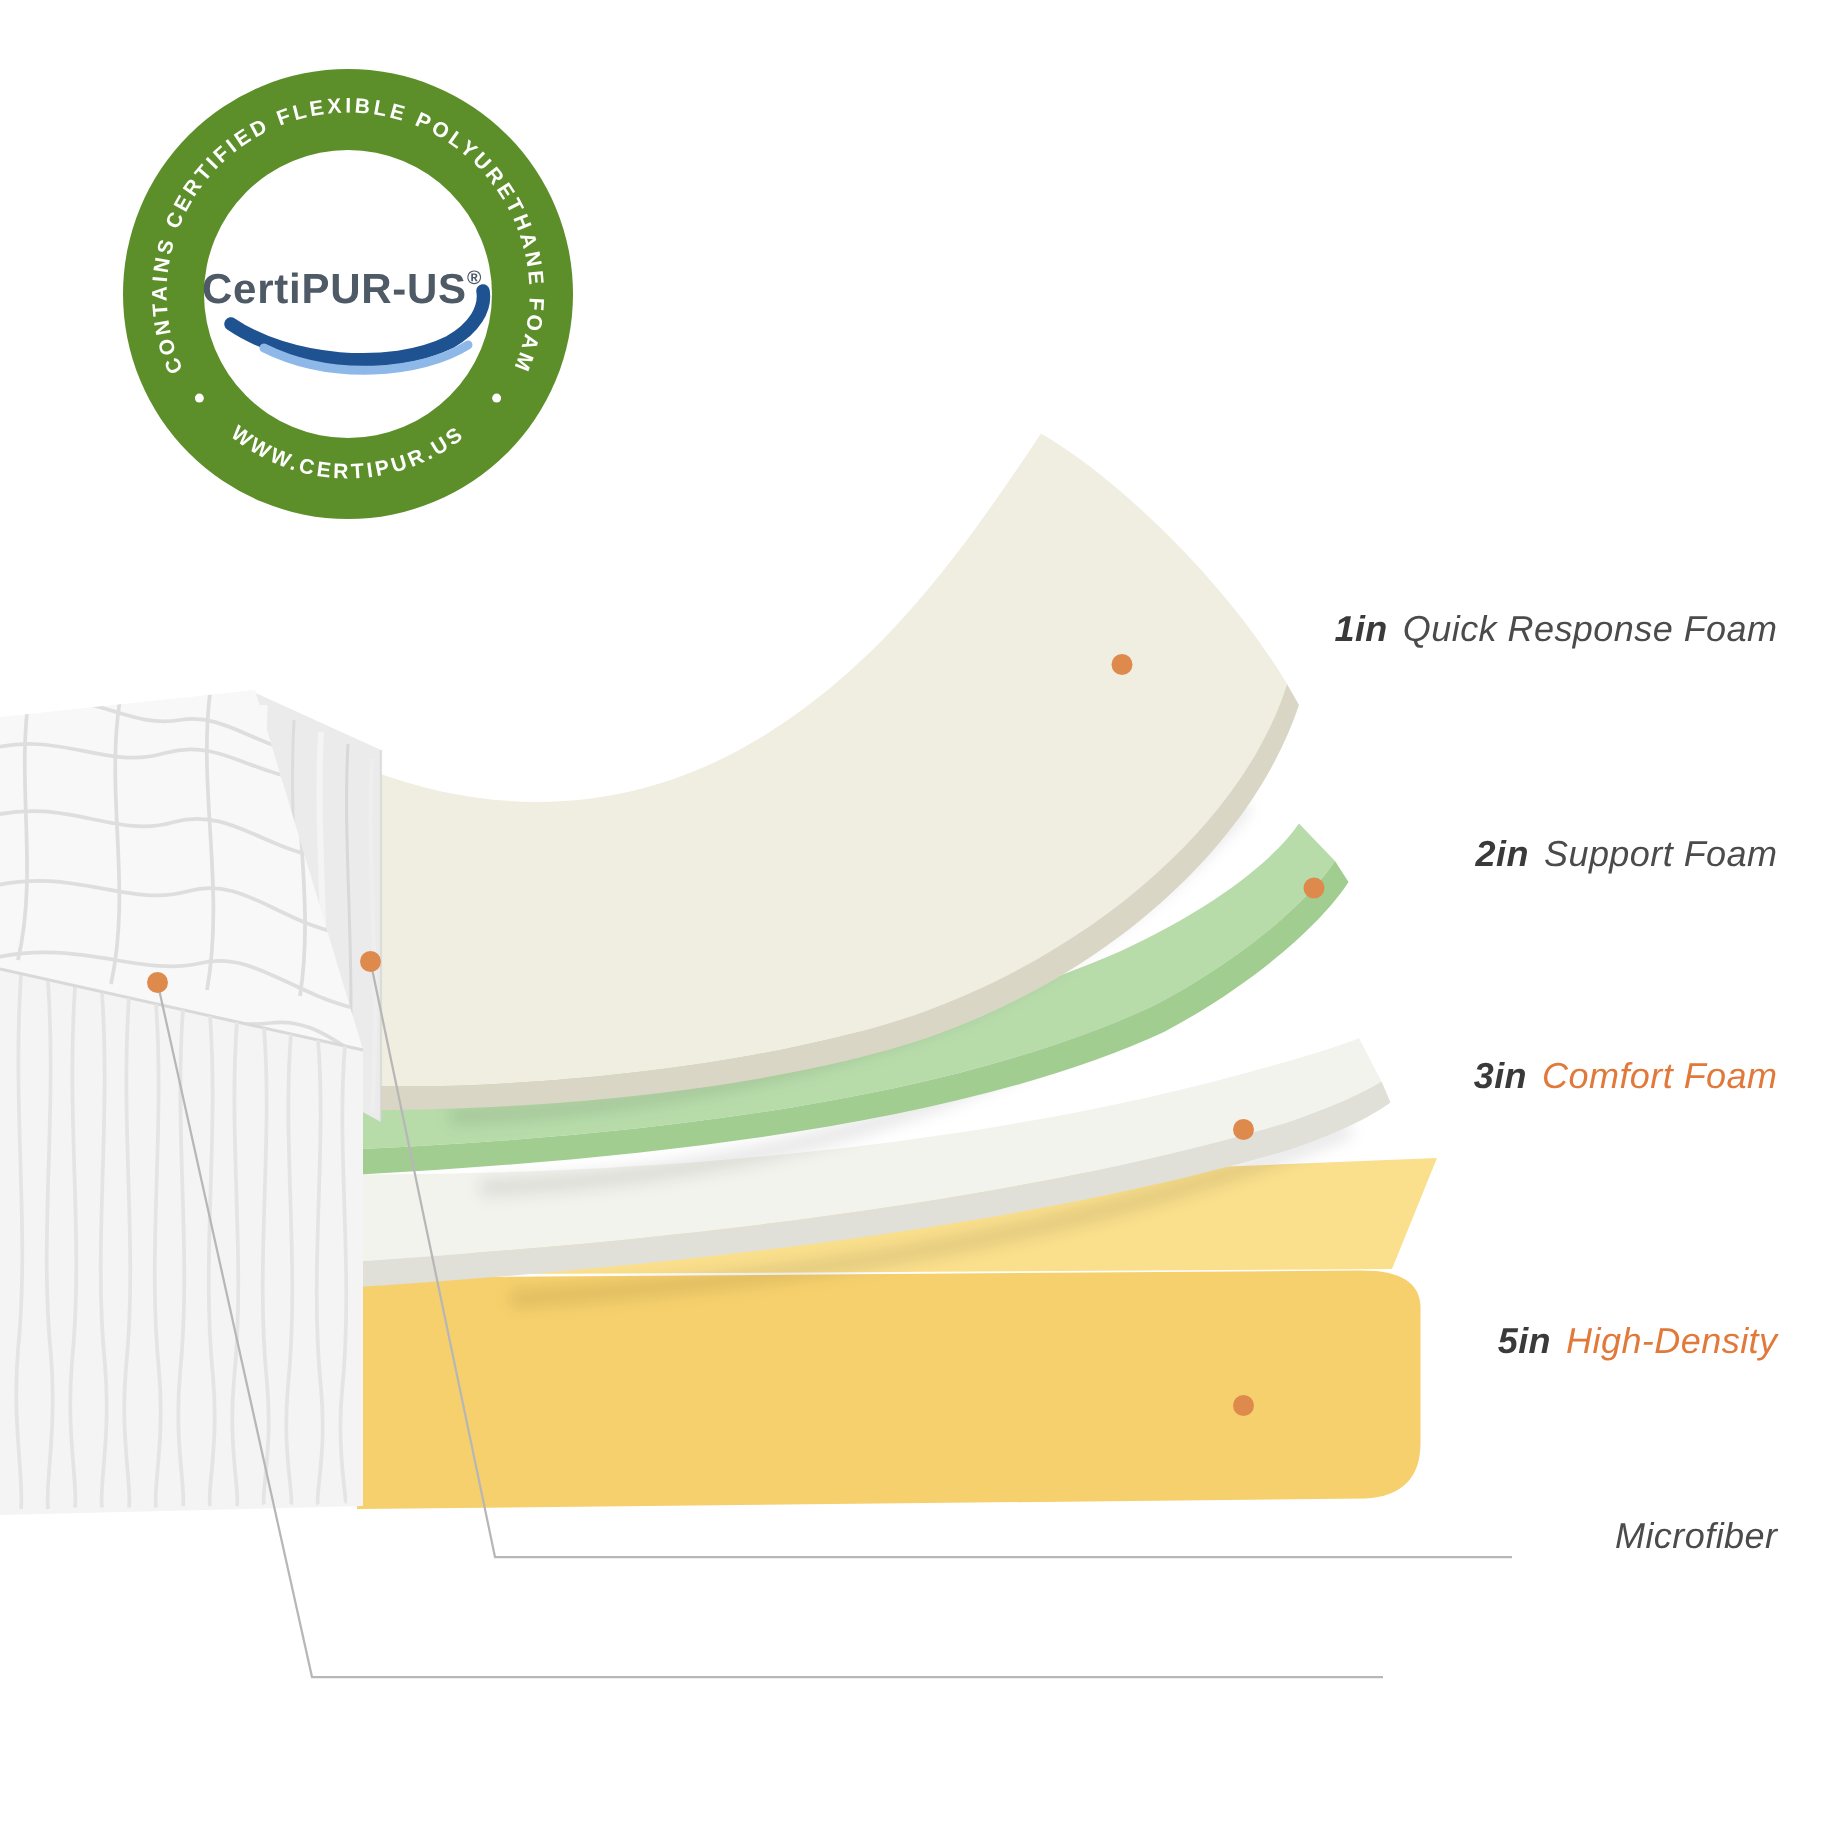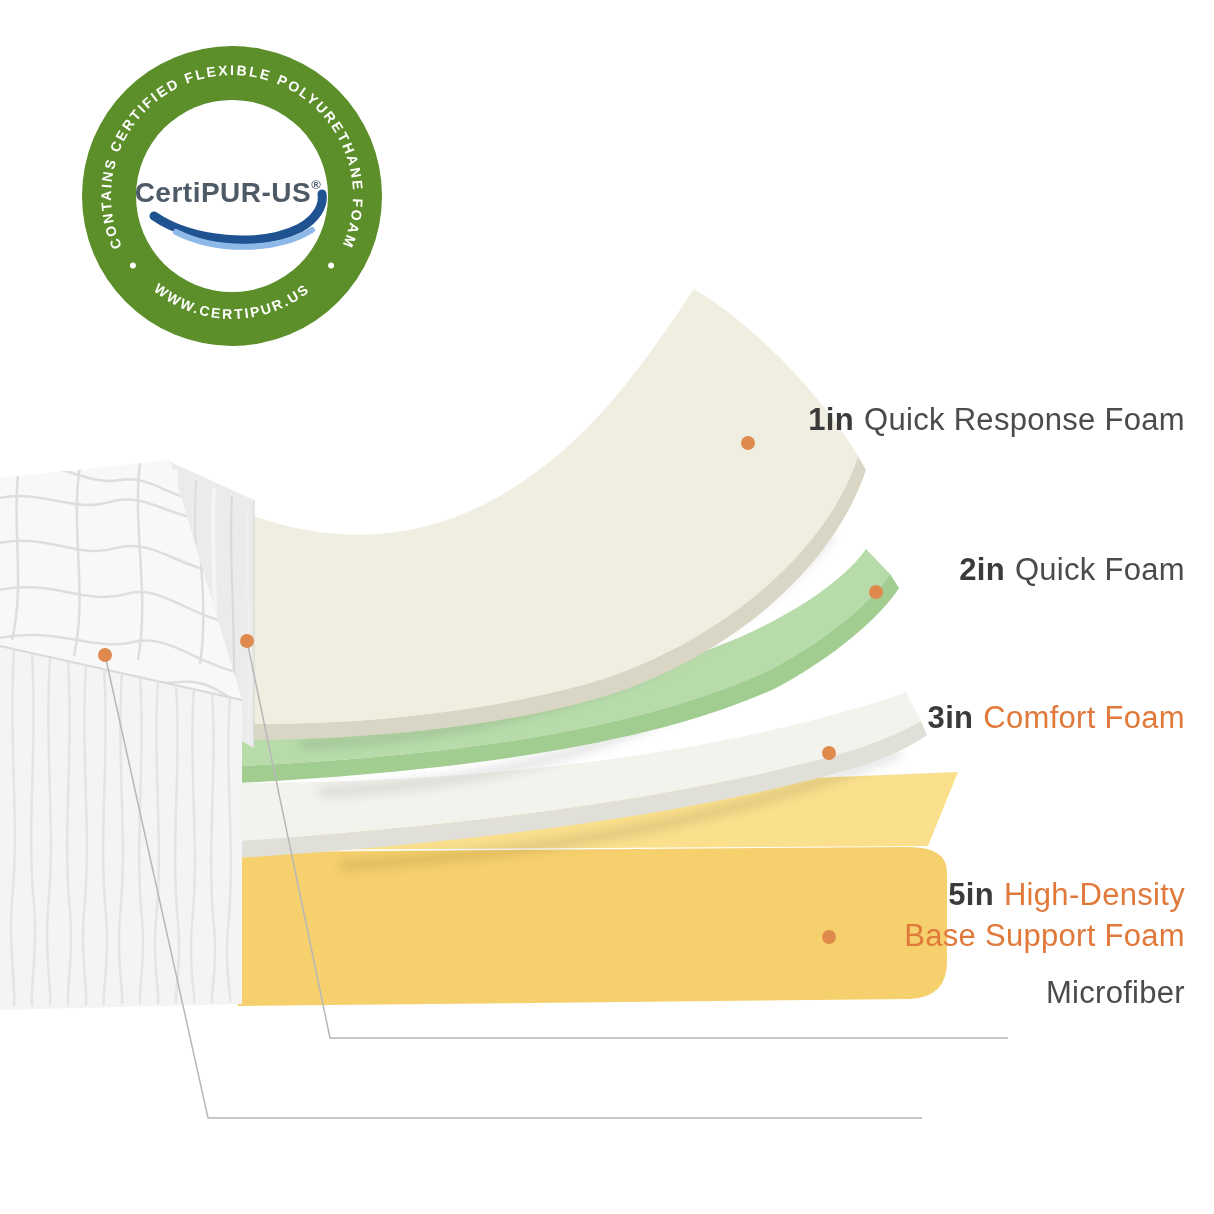--- a/index.html
+++ b/index.html
@@ -1,26 +1,26 @@
 <!DOCTYPE html>
 <html><head>
 <meta charset="utf-8">
 <style>
   html,body{margin:0;padding:0;background:#ffffff;}
   body{width:1214px;height:1214px;overflow:hidden;font-family:"Liberation Sans",sans-serif;}
   .scene{position:relative;width:1214px;height:1214px;background:#fff;}
   .scene > svg{position:absolute;left:0;top:0;}
 
   
-  .label{position:absolute;right:29px;text-align:right;font-size:31px;line-height:41px;
-         color:#4b4b4b;white-space:nowrap;letter-spacing:.3px;}
+  .label{position:absolute;right:29px;text-align:right;font-size:24px;line-height:41px;
+         color:#4b4b4b;white-space:nowrap;letter-spacing:.3px;font-style:italic;}
   .label .num{font-weight:700;color:#3a3a3a;margin-right:10px;}
   .label .orange{color:#e0793a;}
   .l1{top:399px;} .l2{top:549px;} .l3{top:697px;} .l4{top:874px;}
-  .l5{top:972px;} .l6{top:1087px;}
+  .l5{top:1004px;} .l6{top:1087px;}
 
   
   .ring-text{font-family:"Liberation Sans",sans-serif;font-weight:bold;fill:#ffffff;
              font-size:14px;letter-spacing:2.2px;}
   .brand-text{font-family:"Liberation Sans",sans-serif;font-weight:bold;fill:#4e5a66;
               font-size:28px;letter-spacing:.5px;}
   .brand-reg{font-size:13px;}
 </style>
 </head>
 <body>
@@ -151,30 +151,29 @@
       <path d="M176,232 C220,254 280,250 312,230" stroke="#8db8e8" stroke-width="6" stroke-linecap="round" fill="none"></path>
       <text x="228" y="202" text-anchor="middle" class="brand-text"><tspan>CertiPUR-US</tspan><tspan class="brand-reg" dy="-13">®</tspan></text>
     </g>
   </svg>
 
   <div class="label l1">
     <span class="num">1in</span><span>Quick Response Foam</span>
   </div>
 
   <div class="label l2">
-    <span class="num">2in</span><span>Quick Foam</span>
+    <span class="num">2in</span><span>Support Foam</span>
   </div>
 
   <div class="label l3">
     <span class="num">3in</span><span class="orange">Comfort Foam</span>
   </div>
 
   <div class="label l4">
     <div><span class="num">5in</span><span class="orange">High-Density</span></div>
-    <div class="orange">Base Support Foam</div>
   </div>
 
   <div class="label l5">
     <span>Microfiber</span>
   </div>
 
 
 </div>
 
 </body></html>

